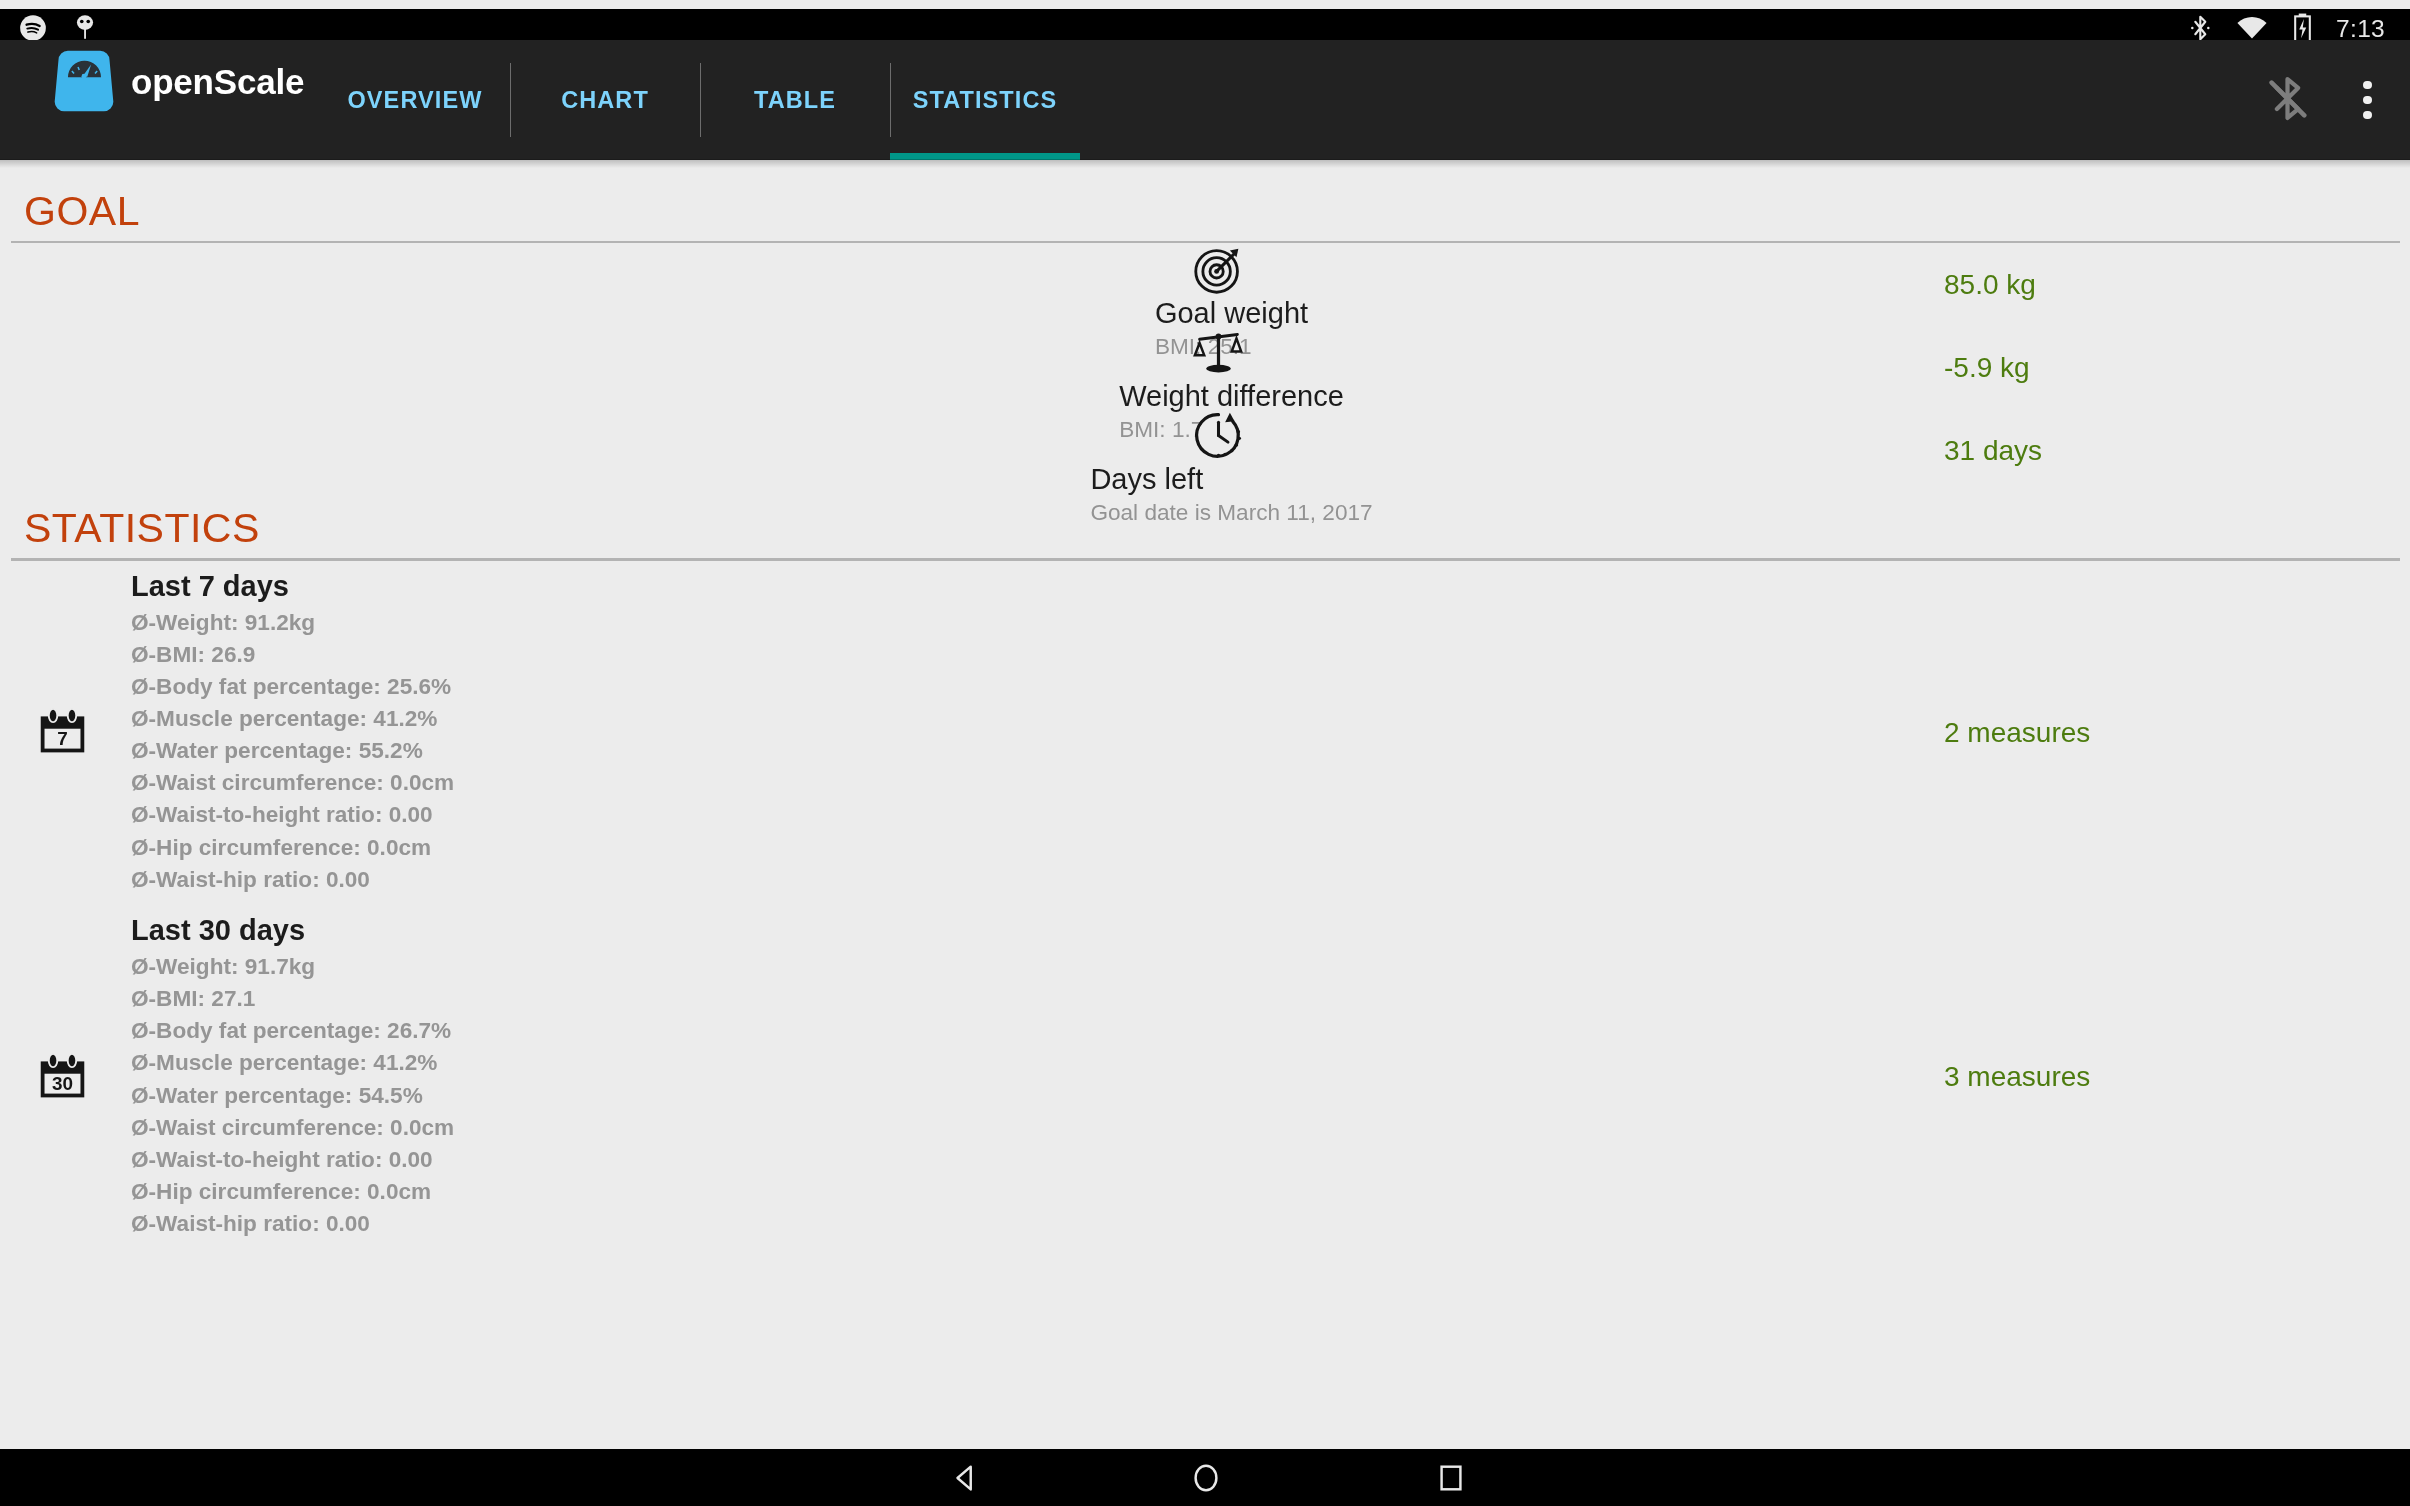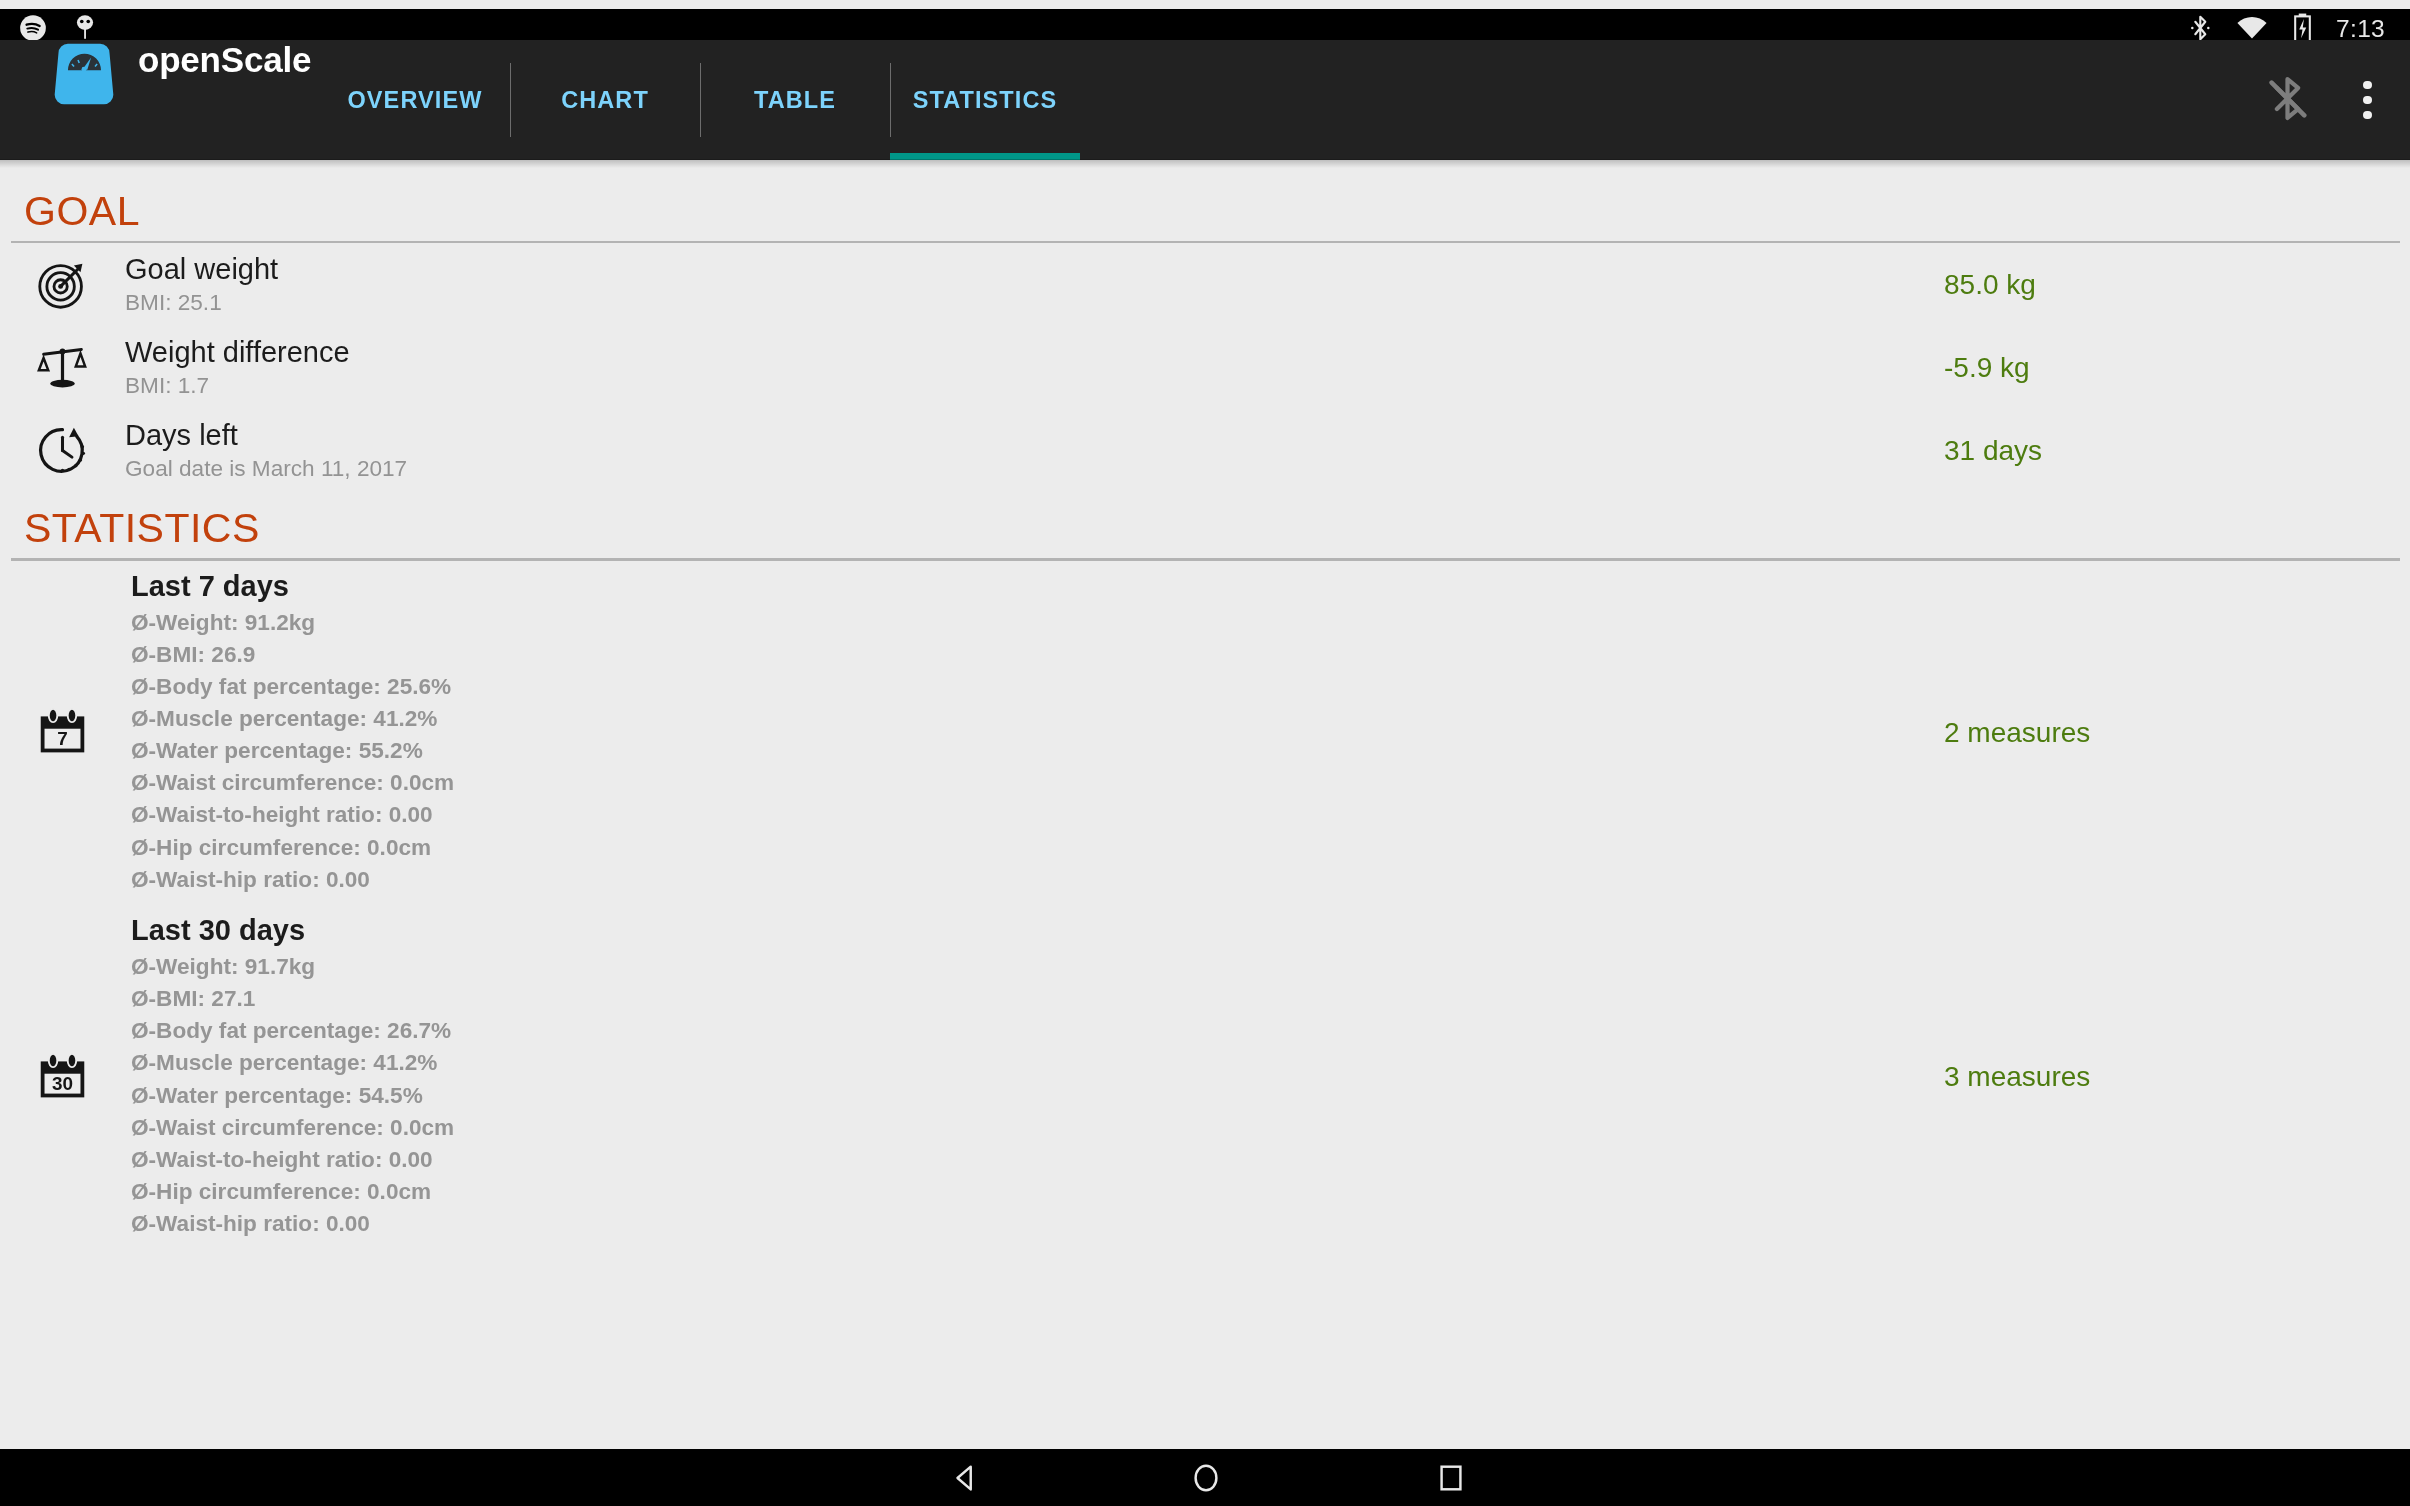--- a/index.html
+++ b/index.html
@@ -25,21 +25,21 @@
     position:absolute; top:40px; left:0; width:2411px; height:120px;
     background:#222222;
   }
   .appbar-shadow{
     position:absolute; top:159px; left:0; width:2411px; height:9.4px;
     background:linear-gradient(to bottom, rgba(0,0,0,0.22), rgba(0,0,0,0));
     pointer-events:none;
   }
   .brand{
     position:absolute; left:49px; top:0; height:84px;
-    display:flex; gap:19px;
+    display:flex; align-items:center; gap:12px;
   }
   .brand-logo{ width:70px; height:70px; position:relative; }
   .brand-name{
     color:#ffffff; font-size:35px; font-weight:bold; letter-spacing:-0.2px;
   }
   .tabs{
     position:absolute; left:320px; top:0; height:120px; display:flex; align-items:stretch;
   }
   .tab{
     width:190px; height:120px;
@@ -85,21 +85,21 @@
     width:73px; min-width:73px; display:flex; align-items:center; justify-content:center;
   }
   .row-text{ margin-left:26px; }
   .row-title{ font-size:29px; color:#1c1c1c; line-height:1.18; }
   .row-sub{ font-size:22.6px; color:#939393; line-height:1.26; margin-top:2.8px; }
   .row-value{
     position:absolute; left:1944px; top:50%; transform:translateY(-50%);
     font-size:28px; color:#4d7c0f; white-space:nowrap;
   }
 
-  .goal-row{ height:83px; }
+  .goal-row{ height:83px;flex-direction:column; }
   .goal-row:first-child{ margin-top:5.6px; }
 
   .stats-section{ margin-top:13px; }
   .stat-row{ padding-top:9.4px; padding-bottom:9.4px; min-height:282px; }
   .stat-lines{ margin-left:32px;font-weight:bold; }
   .stat-head{ font-size:29px; color:#1c1c1c; margin-bottom:3.8px; }
   .stat-line{ font-size:22.6px; color:#959595; line-height:1.42; }
 
   
   .navbar{

